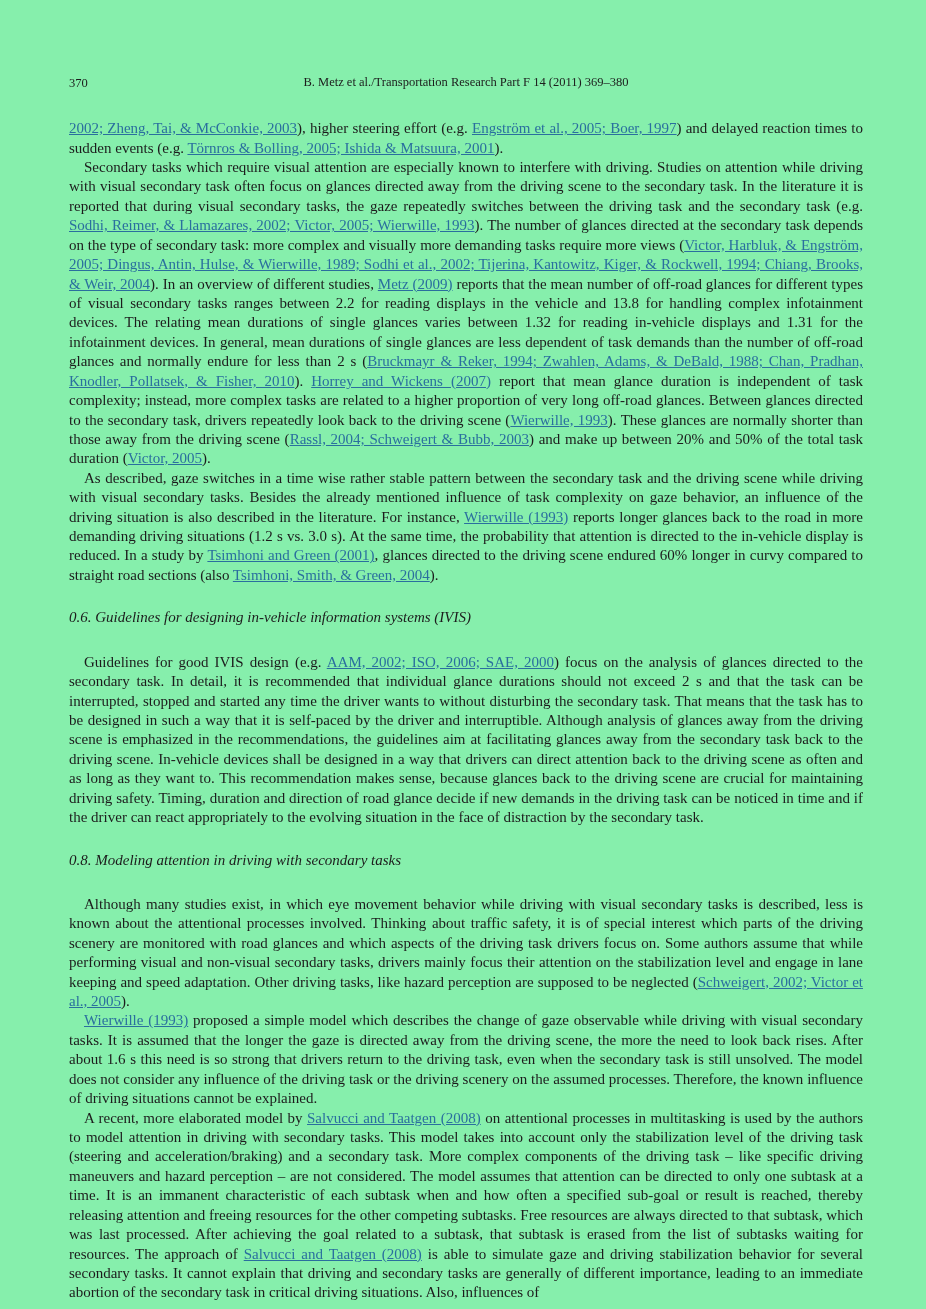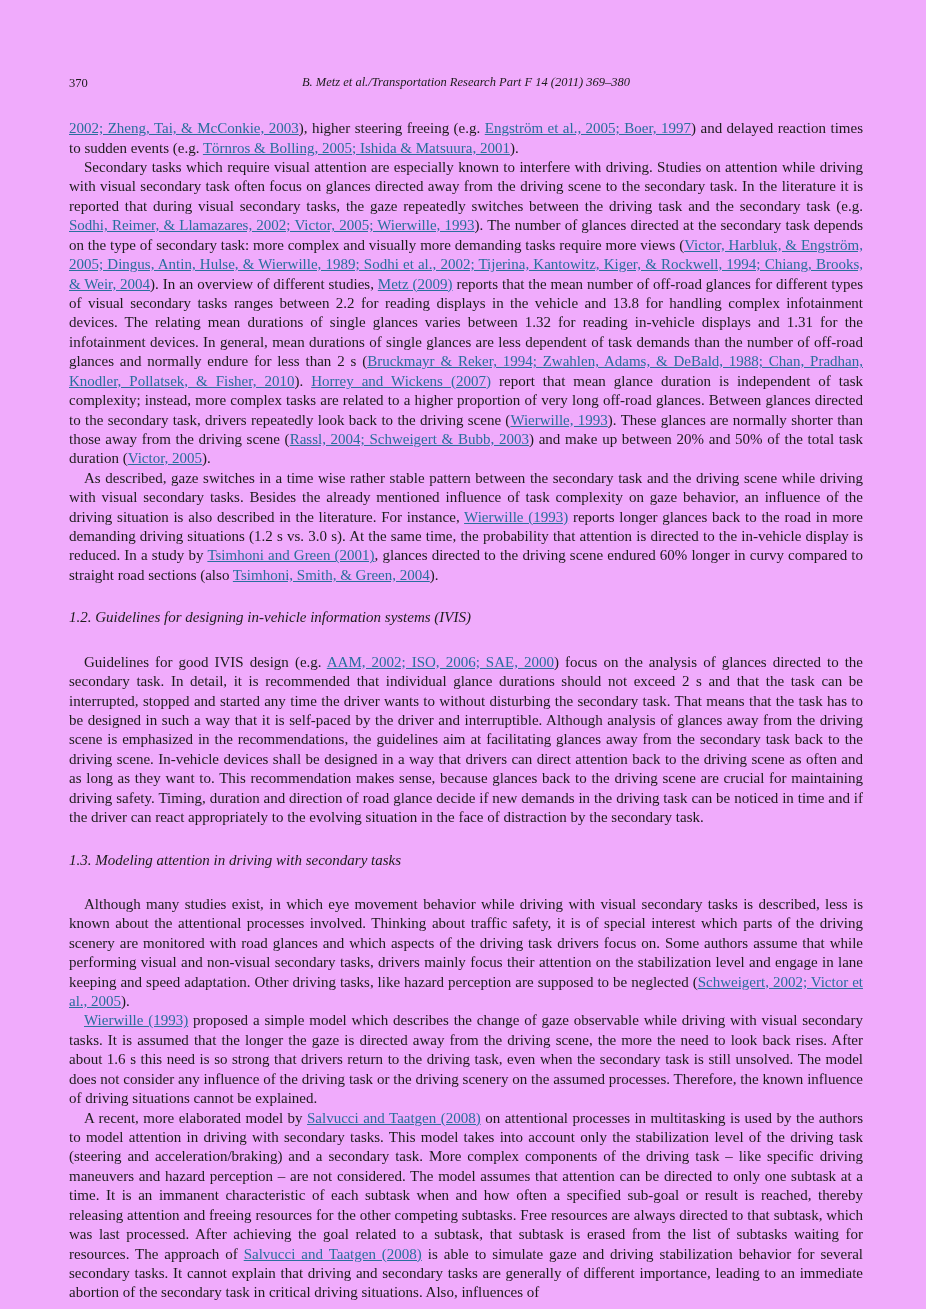--- a/index.html
+++ b/index.html
@@ -1,41 +1,41 @@
 <!DOCTYPE html>
 <html style="--cite-color: #2a6f9e;"><head>
 <meta charset="utf-8">
 <style>
   * { margin: 0; padding: 0; box-sizing: border-box; }
   html, body { background: #f2f2f2; }
   .page {
     width: 926px;
     height: 1309px;
     margin: 0 auto;
-    background: #f0abfc;
+    background: #86efac;
     padding: 74px 63px 40px 69px;
     font-family: "Liberation Serif", serif;
     font-size: 15px;
     line-height: 1.295;
     color: #1c1c1c;
     overflow: hidden;
   }
   .page-header {
     position: relative;
     text-align: center;
     font-size: 12.5px;
     margin-bottom: 29px;
   }
   .page-number {
     position: absolute;
     left: 0;
     top: 1px;
     font-style: normal;
   }
-  .running-head { font-style: italic; }
+  .running-head { }
   .para {
     text-align: justify;
     text-indent: 15px;
   }
   .para.no-indent { text-indent: 0; }
   .section-heading {
     font-size: 15px;
     font-weight: normal;
     font-style: italic;
     margin: 23px 0 25px 0;
@@ -45,23 +45,23 @@
 </style>
 </head>
 <body>
 
 <div class="page">
   <header class="page-header">
     <span class="page-number">370</span>
     <span class="running-head">B. Metz et al./Transportation Research Part F 14 (2011) 369–380</span>
   </header>
   <main class="page-body" id="article-body">
-      <p class="para no-indent"><span class="cite">2002; Zheng, Tai, &amp; McConkie, 2003</span><span>), higher steering freeing (e.g. </span><span class="cite">Engström et al., 2005; Boer, 1997</span><span>) and delayed reaction times to sudden events (e.g. </span><span class="cite">Törnros &amp; Bolling, 2005; Ishida &amp; Matsuura, 2001</span><span>).</span></p>
+      <p class="para no-indent"><span class="cite">2002; Zheng, Tai, &amp; McConkie, 2003</span><span>), higher steering effort (e.g. </span><span class="cite">Engström et al., 2005; Boer, 1997</span><span>) and delayed reaction times to sudden events (e.g. </span><span class="cite">Törnros &amp; Bolling, 2005; Ishida &amp; Matsuura, 2001</span><span>).</span></p>
       <p class="para"><span>Secondary tasks which require visual attention are especially known to interfere with driving. Studies on attention while driving with visual secondary task often focus on glances directed away from the driving scene to the secondary task. In the literature it is reported that during visual secondary tasks, the gaze repeatedly switches between the driving task and the secondary task (e.g. </span><span class="cite">Sodhi, Reimer, &amp; Llamazares, 2002; Victor, 2005; Wierwille, 1993</span><span>). The number of glances directed at the secondary task depends on the type of secondary task: more complex and visually more demanding tasks require more views (</span><span class="cite">Victor, Harbluk, &amp; Engström, 2005; Dingus, Antin, Hulse, &amp; Wierwille, 1989; Sodhi et al., 2002; Tijerina, Kantowitz, Kiger, &amp; Rockwell, 1994; Chiang, Brooks, &amp; Weir, 2004</span><span>). In an overview of different studies, </span><span class="cite">Metz (2009)</span><span> reports that the mean number of off-road glances for different types of visual secondary tasks ranges between 2.2 for reading displays in the vehicle and 13.8 for handling complex infotainment devices. The relating mean durations of single glances varies between 1.32 for reading in-vehicle displays and 1.31 for the infotainment devices. In general, mean durations of single glances are less dependent of task demands than the number of off-road glances and normally endure for less than 2 s (</span><span class="cite">Bruckmayr &amp; Reker, 1994; Zwahlen, Adams, &amp; DeBald, 1988; Chan, Pradhan, Knodler, Pollatsek, &amp; Fisher, 2010</span><span>). </span><span class="cite">Horrey and Wickens (2007)</span><span> report that mean glance duration is independent of task complexity; instead, more complex tasks are related to a higher proportion of very long off-road glances. Between glances directed to the secondary task, drivers repeatedly look back to the driving scene (</span><span class="cite">Wierwille, 1993</span><span>). These glances are normally shorter than those away from the driving scene (</span><span class="cite">Rassl, 2004; Schweigert &amp; Bubb, 2003</span><span>) and make up between 20% and 50% of the total task duration (</span><span class="cite">Victor, 2005</span><span>).</span></p>
       <p class="para"><span>As described, gaze switches in a time wise rather stable pattern between the secondary task and the driving scene while driving with visual secondary tasks. Besides the already mentioned influence of task complexity on gaze behavior, an influence of the driving situation is also described in the literature. For instance, </span><span class="cite">Wierwille (1993)</span><span> reports longer glances back to the road in more demanding driving situations (1.2 s vs. 3.0 s). At the same time, the probability that attention is directed to the in-vehicle display is reduced. In a study by </span><span class="cite">Tsimhoni and Green (2001)</span><span>, glances directed to the driving scene endured 60% longer in curvy compared to straight road sections (also </span><span class="cite">Tsimhoni, Smith, &amp; Green, 2004</span><span>).</span></p>
-      <h2 class="section-heading">1.2. Guidelines for designing in-vehicle information systems (IVIS)</h2>
+      <h2 class="section-heading">0.6. Guidelines for designing in-vehicle information systems (IVIS)</h2>
       <p class="para"><span>Guidelines for good IVIS design (e.g. </span><span class="cite">AAM, 2002; ISO, 2006; SAE, 2000</span><span>) focus on the analysis of glances directed to the secondary task. In detail, it is recommended that individual glance durations should not exceed 2 s and that the task can be interrupted, stopped and started any time the driver wants to without disturbing the secondary task. That means that the task has to be designed in such a way that it is self-paced by the driver and interruptible. Although analysis of glances away from the driving scene is emphasized in the recommendations, the guidelines aim at facilitating glances away from the secondary task back to the driving scene. In-vehicle devices shall be designed in a way that drivers can direct attention back to the driving scene as often and as long as they want to. This recommendation makes sense, because glances back to the driving scene are crucial for maintaining driving safety. Timing, duration and direction of road glance decide if new demands in the driving task can be noticed in time and if the driver can react appropriately to the evolving situation in the face of distraction by the secondary task.</span></p>
-      <h2 class="section-heading">1.3. Modeling attention in driving with secondary tasks</h2>
+      <h2 class="section-heading">0.8. Modeling attention in driving with secondary tasks</h2>
       <p class="para"><span>Although many studies exist, in which eye movement behavior while driving with visual secondary tasks is described, less is known about the attentional processes involved. Thinking about traffic safety, it is of special interest which parts of the driving scenery are monitored with road glances and which aspects of the driving task drivers focus on. Some authors assume that while performing visual and non-visual secondary tasks, drivers mainly focus their attention on the stabilization level and engage in lane keeping and speed adaptation. Other driving tasks, like hazard perception are supposed to be neglected (</span><span class="cite">Schweigert, 2002; Victor et al., 2005</span><span>).</span></p>
       <p class="para"><span class="cite">Wierwille (1993)</span><span> proposed a simple model which describes the change of gaze observable while driving with visual secondary tasks. It is assumed that the longer the gaze is directed away from the driving scene, the more the need to look back rises. After about 1.6 s this need is so strong that drivers return to the driving task, even when the secondary task is still unsolved. The model does not consider any influence of the driving task or the driving scenery on the assumed processes. Therefore, the known influence of driving situations cannot be explained.</span></p>
       <p class="para"><span>A recent, more elaborated model by </span><span class="cite">Salvucci and Taatgen (2008)</span><span> on attentional processes in multitasking is used by the authors to model attention in driving with secondary tasks. This model takes into account only the stabilization level of the driving task (steering and acceleration/braking) and a secondary task. More complex components of the driving task – like specific driving maneuvers and hazard perception – are not considered. The model assumes that attention can be directed to only one subtask at a time. It is an immanent characteristic of each subtask when and how often a specified sub-goal or result is reached, thereby releasing attention and freeing resources for the other competing subtasks. Free resources are always directed to that subtask, which was last processed. After achieving the goal related to a subtask, that subtask is erased from the list of subtasks waiting for resources. The approach of </span><span class="cite">Salvucci and Taatgen (2008)</span><span> is able to simulate gaze and driving stabilization behavior for several secondary tasks. It cannot explain that driving and secondary tasks are generally of different importance, leading to an immediate abortion of the secondary task in critical driving situations. Also, influences of</span></p>
     </main>
 </div>
 
 </body></html>

